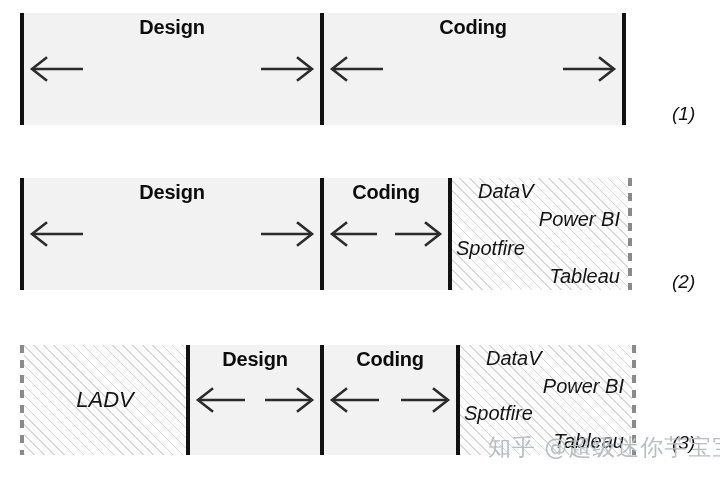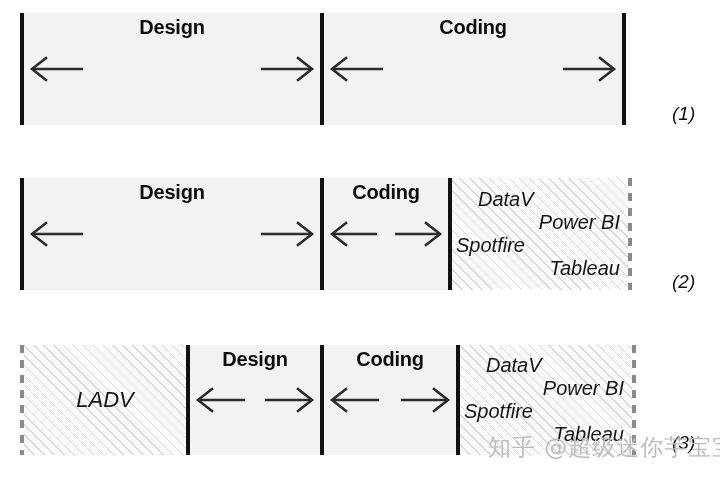--- a/index.html
+++ b/index.html
@@ -104,21 +104,21 @@
   .arrow {
     display: block;
   }
 
   
   .tools {
     position: absolute;
     left: 0; right: 0; top: 0; bottom: 0;
     display: flex;
     flex-direction: column;
-    justify-content: center;
+    justify-content: space-between;
     padding: 2px 8px 2px 4px;
     box-sizing: border-box;
   }
   .tool {
     font-style: italic;
     font-size: 20px;
     color: #141414;
     line-height: 1.14;
     white-space: nowrap;
   }

